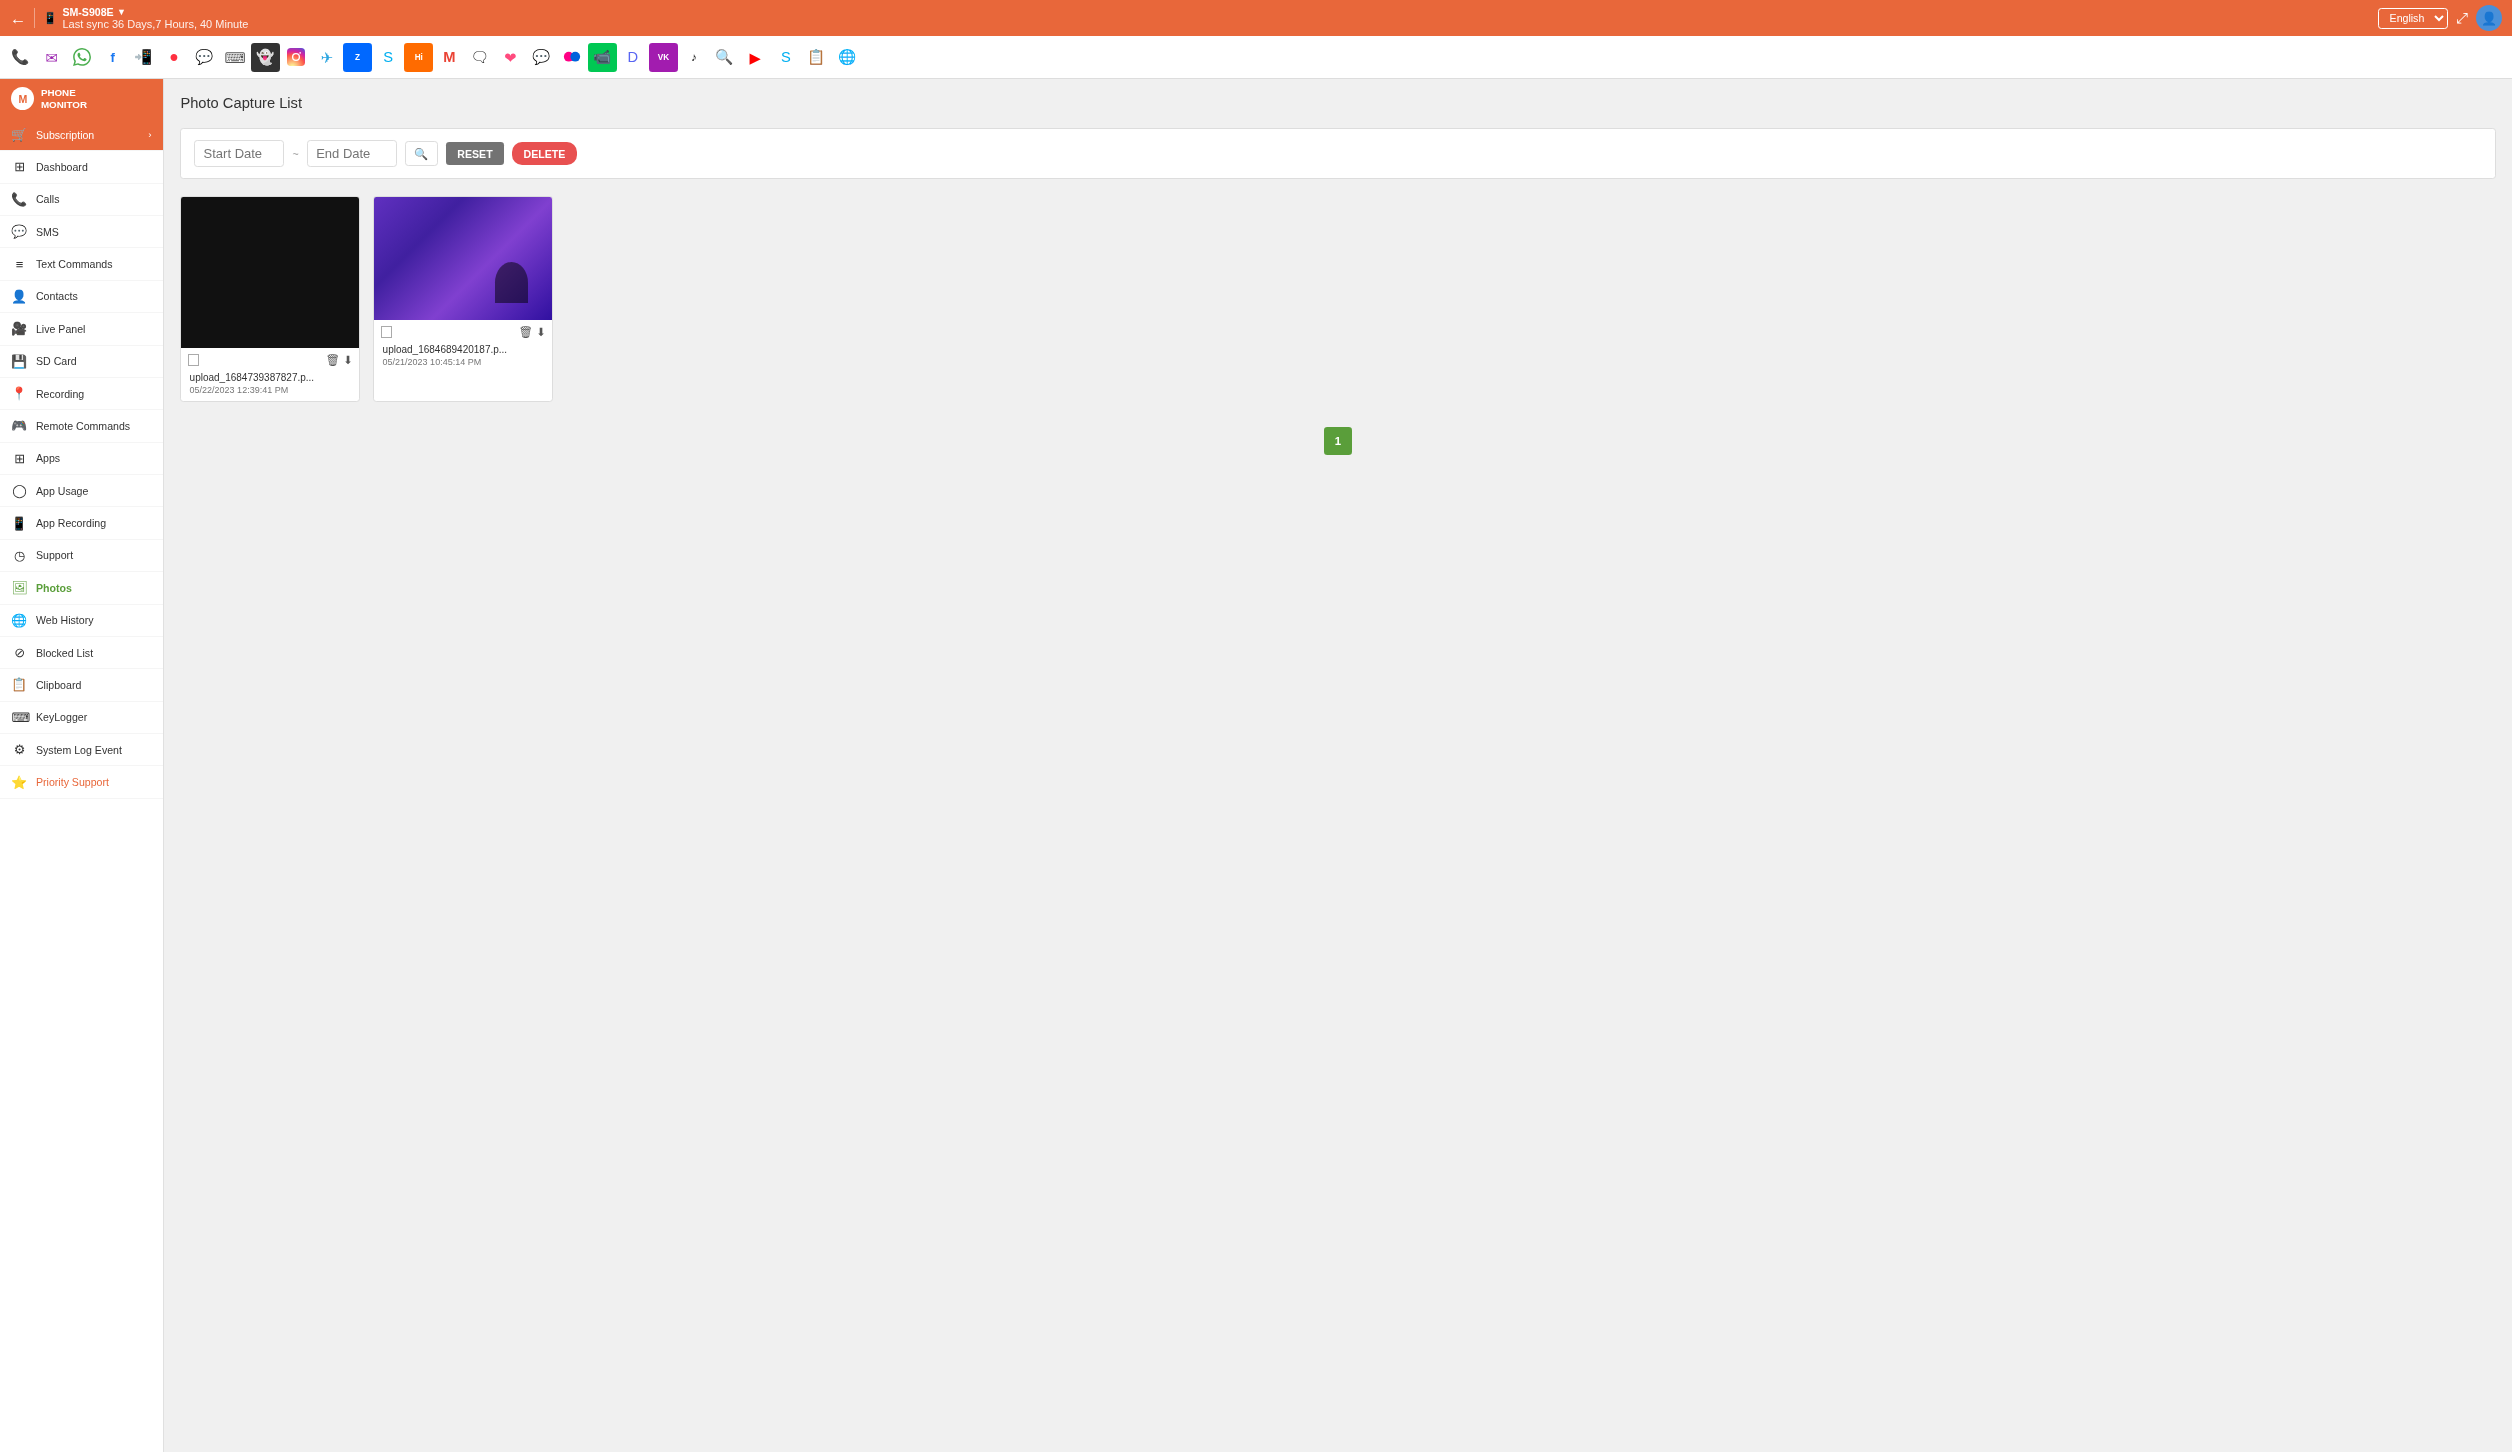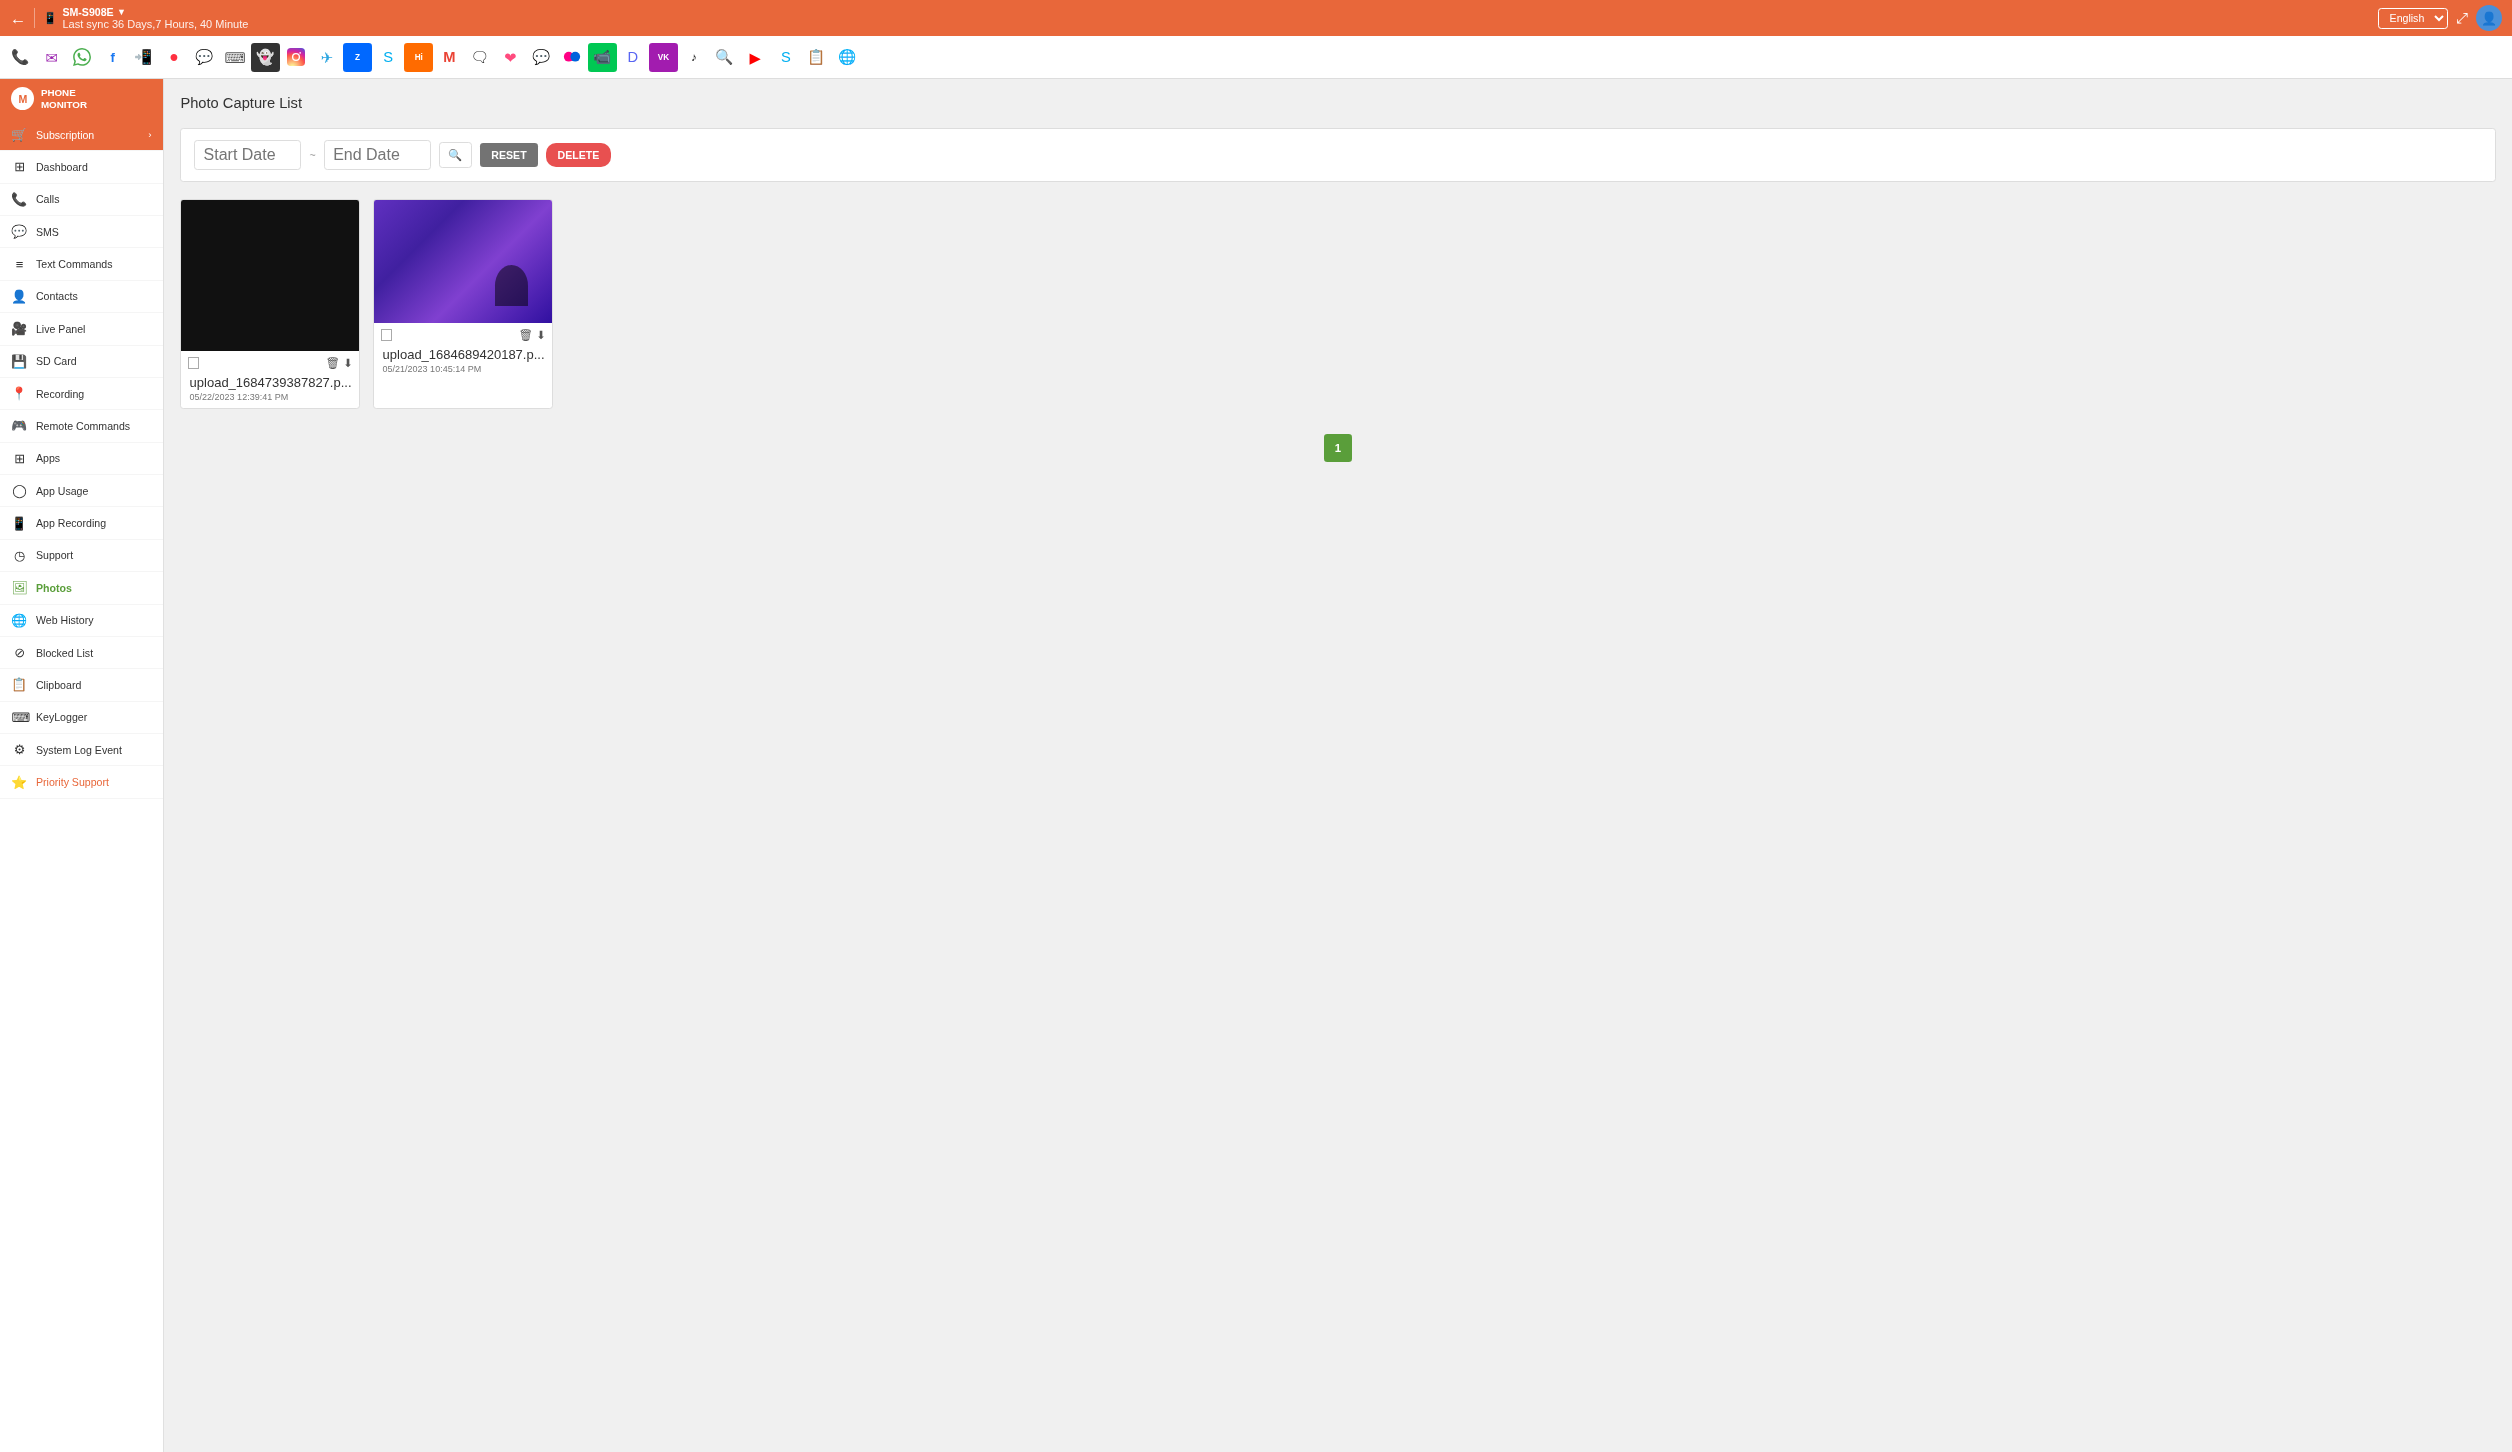--- a/index.html
+++ b/index.html
@@ -183,22 +183,22 @@
       padding: 11.4px 13px;
       display: flex;
       align-items: center;
       gap: 8.2px;
       margin-bottom: 16.4px;
     }
     .filter-bar input {
       border: 0.8px solid #ddd;
       padding: 4.9px 8.2px;
       border-radius: 3.3px;
-      font-size: 16px;
-      width: 107px;
+      font-size: 13px;
+      width: 90px;
     }
     .filter-bar .separator {
       color: #999;
       font-size: 10.6px;
     }
     .filter-bar .search-btn {
       background: white;
       border: 0.8px solid #ddd;
       padding: 4.9px 8.2px;
       border-radius: 3.3px;
@@ -282,21 +282,21 @@
       right: 6.5px;
       display: flex;
       gap: 3.3px;
     }
     .photo-card .card-action-btn {
       font-size: 11.4px;
       cursor: pointer;
       color: #555;
     }
     .photo-card .card-filename {
-      font-size: 13px;
+      font-size: 10px;
       color: #333;
       margin-top: 3.3px;
       padding-top: 14.7px;
     }
     .photo-card .card-date {
       font-size: 9px;
       color: #777;
       margin-top: 1.6px;
     }
 

